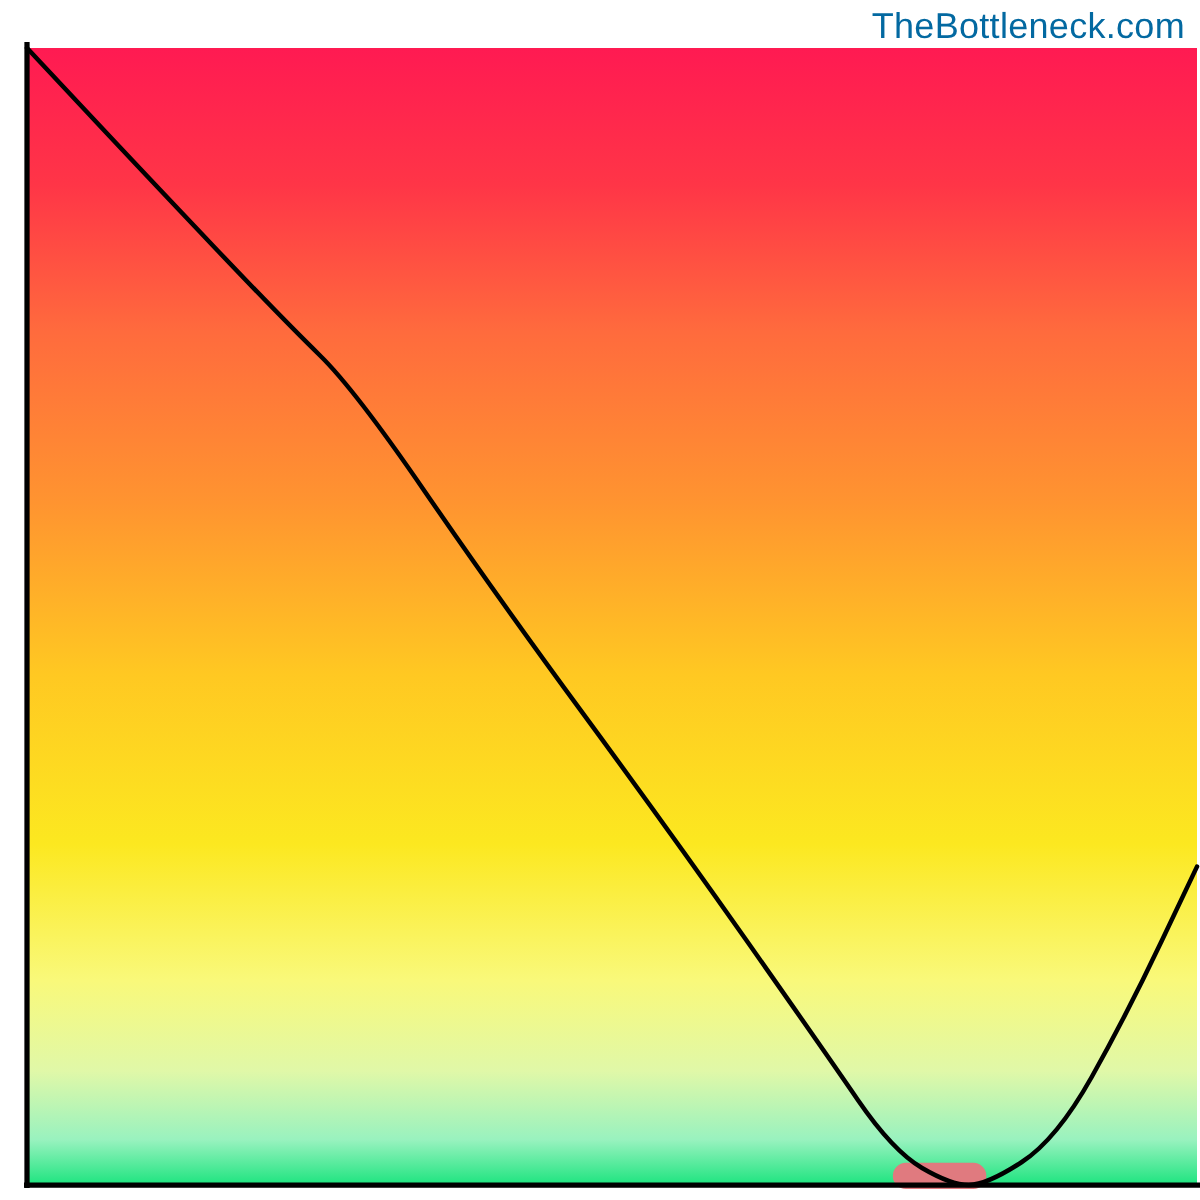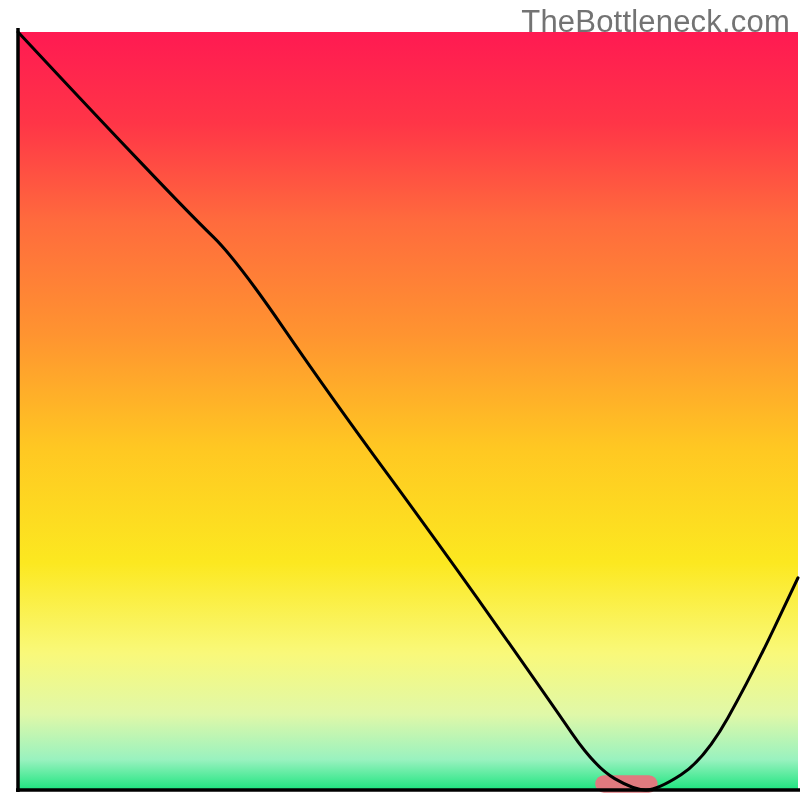--- a/index.html
+++ b/index.html
@@ -12,22 +12,22 @@
   }
   .chart-container {
     position: relative;
     width: 800px;
     height: 800px;
   }
   .watermark {
     position: absolute;
     top: 4px;
     right: 10px;
-    font-size: 31px;
-    color: #737373;
+    font-size: 24px;
+    color: #0369a1;
     font-weight: normal;
     letter-spacing: 0.2px;
     z-index: 10;
     margin-left: 32px;
   }
   svg.plot {
     position: absolute;
     left: 0;
     top: 0;
   }

